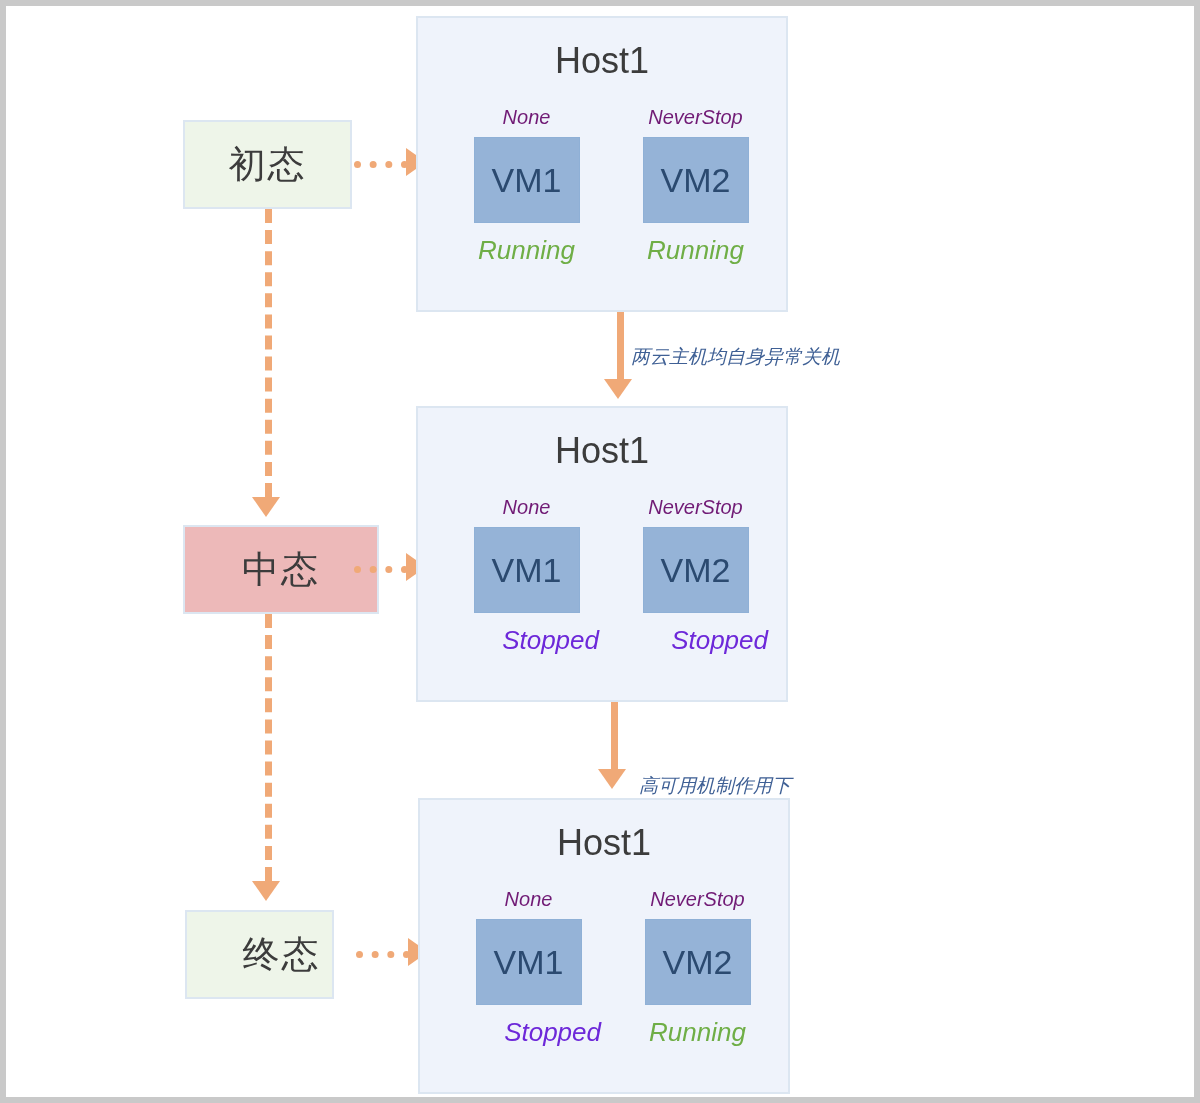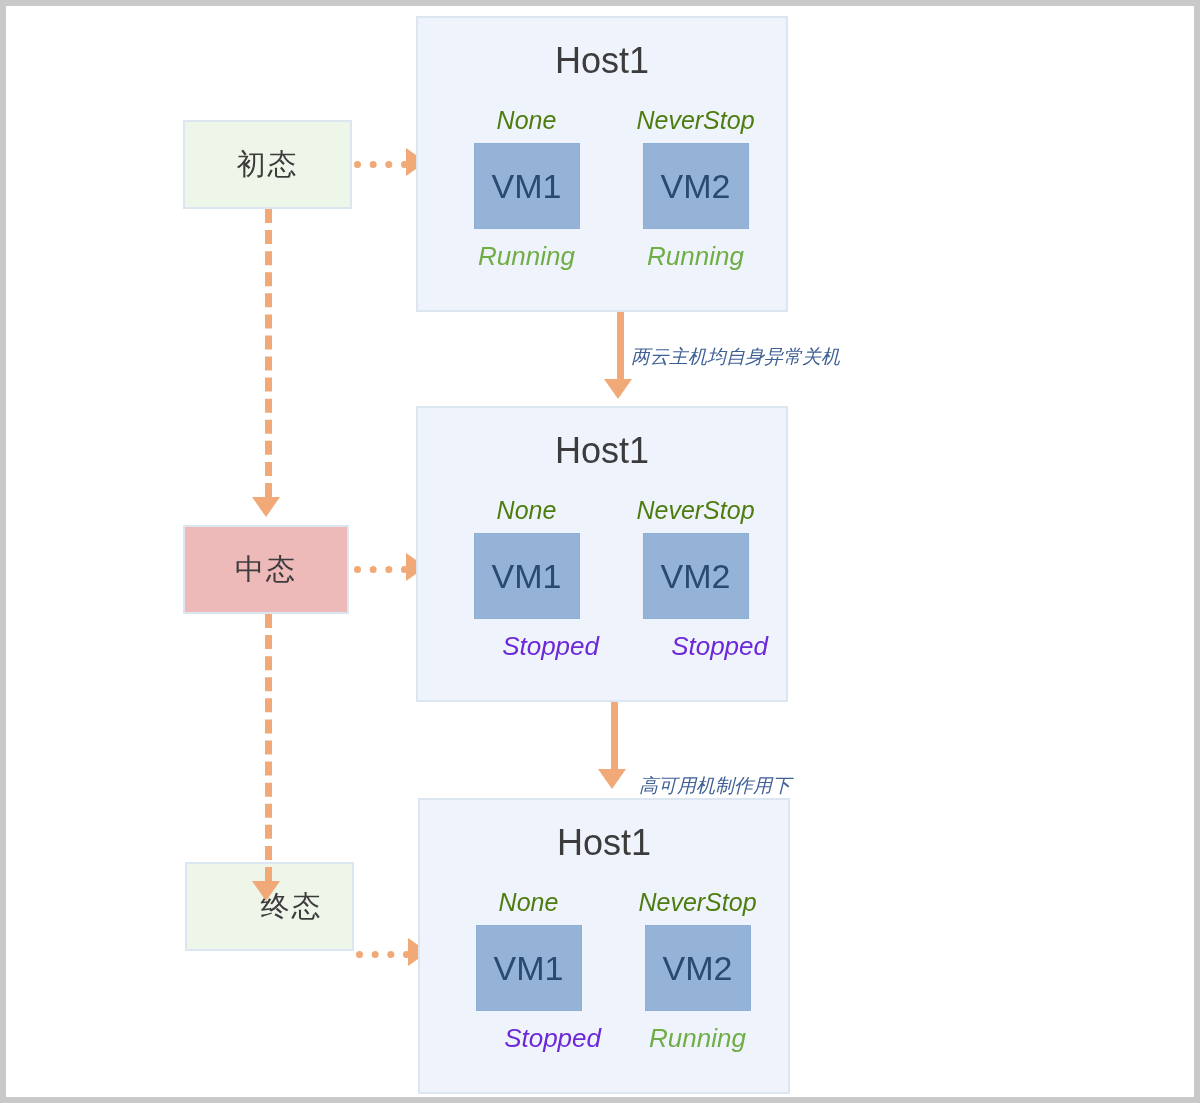--- a/index.html
+++ b/index.html
@@ -21,21 +21,21 @@
   }
 
   
   .state-box {
     position: absolute;
     box-sizing: border-box;
     border: 2px solid #dce6f1;
     display: flex;
     align-items: center;
     justify-content: center;
-    font-size: 29px;
+    font-size: 37px;
     color: #3c3c3c;
     letter-spacing: 2px;
   }
   .state-init  { background: #eef5e9; }
   .state-mid   { background: #edb9b9; }
   .state-final { background: #eef5e9; }
 
   
   .host-box {
     position: absolute;
@@ -49,23 +49,23 @@
     right: 0;
     text-align: center;
     font-size: 36px;
     color: #3c3c3c;
   }
   .vm-group {
     position: absolute;
     text-align: center;
   }
   .vm-policy {
-    font-size: 25px;
+    font-size: 20px;
     font-style: italic;
-    color: #4d7c0f;
+    color: #701a75;
     white-space: nowrap;
     margin-bottom: 6px;
   }
   .vm-chip {
     width: 104px;
     height: 84px;
     margin: 8px auto;
     background: #95b3d7;
     border: 1px solid #8fb0d6;
     display: flex;
@@ -125,25 +125,25 @@
 </style>
 </head>
 <body>
 
 <div id="canvas">
 
   <div class="state-box state-init" style="left:177px; top:114px; width:169px; height:89px;">
     <span>初态</span>
   </div>
 
-  <div class="state-box state-mid" style="left:177px; top:519px; width:166px; height:89px;">
+  <div class="state-box state-mid" style="left:177px; top:519px; width:196px; height:89px;">
     <span>中态</span>
   </div>
 
-  <div class="state-box state-final" style="left:179px; top:856px; width:169px; height:89px;padding-left:44px;">
+  <div class="state-box state-final" style="left:179px; top:904px; width:149px; height:89px;padding-left:44px;">
     <span>终态</span>
   </div>
 
   <div class="v-dashed" style="left:259px; top:203px; height:288px;"></div>
   <div class="arrow-down" style="left:246px; top:491px;"></div>
 
   <div class="v-dashed" style="left:259px; top:608px; height:267px;"></div>
   <div class="arrow-down" style="left:246px; top:875px;"></div>
 
   <div class="h-dotted" style="left:348px; top:155px; width:54px;"></div>

